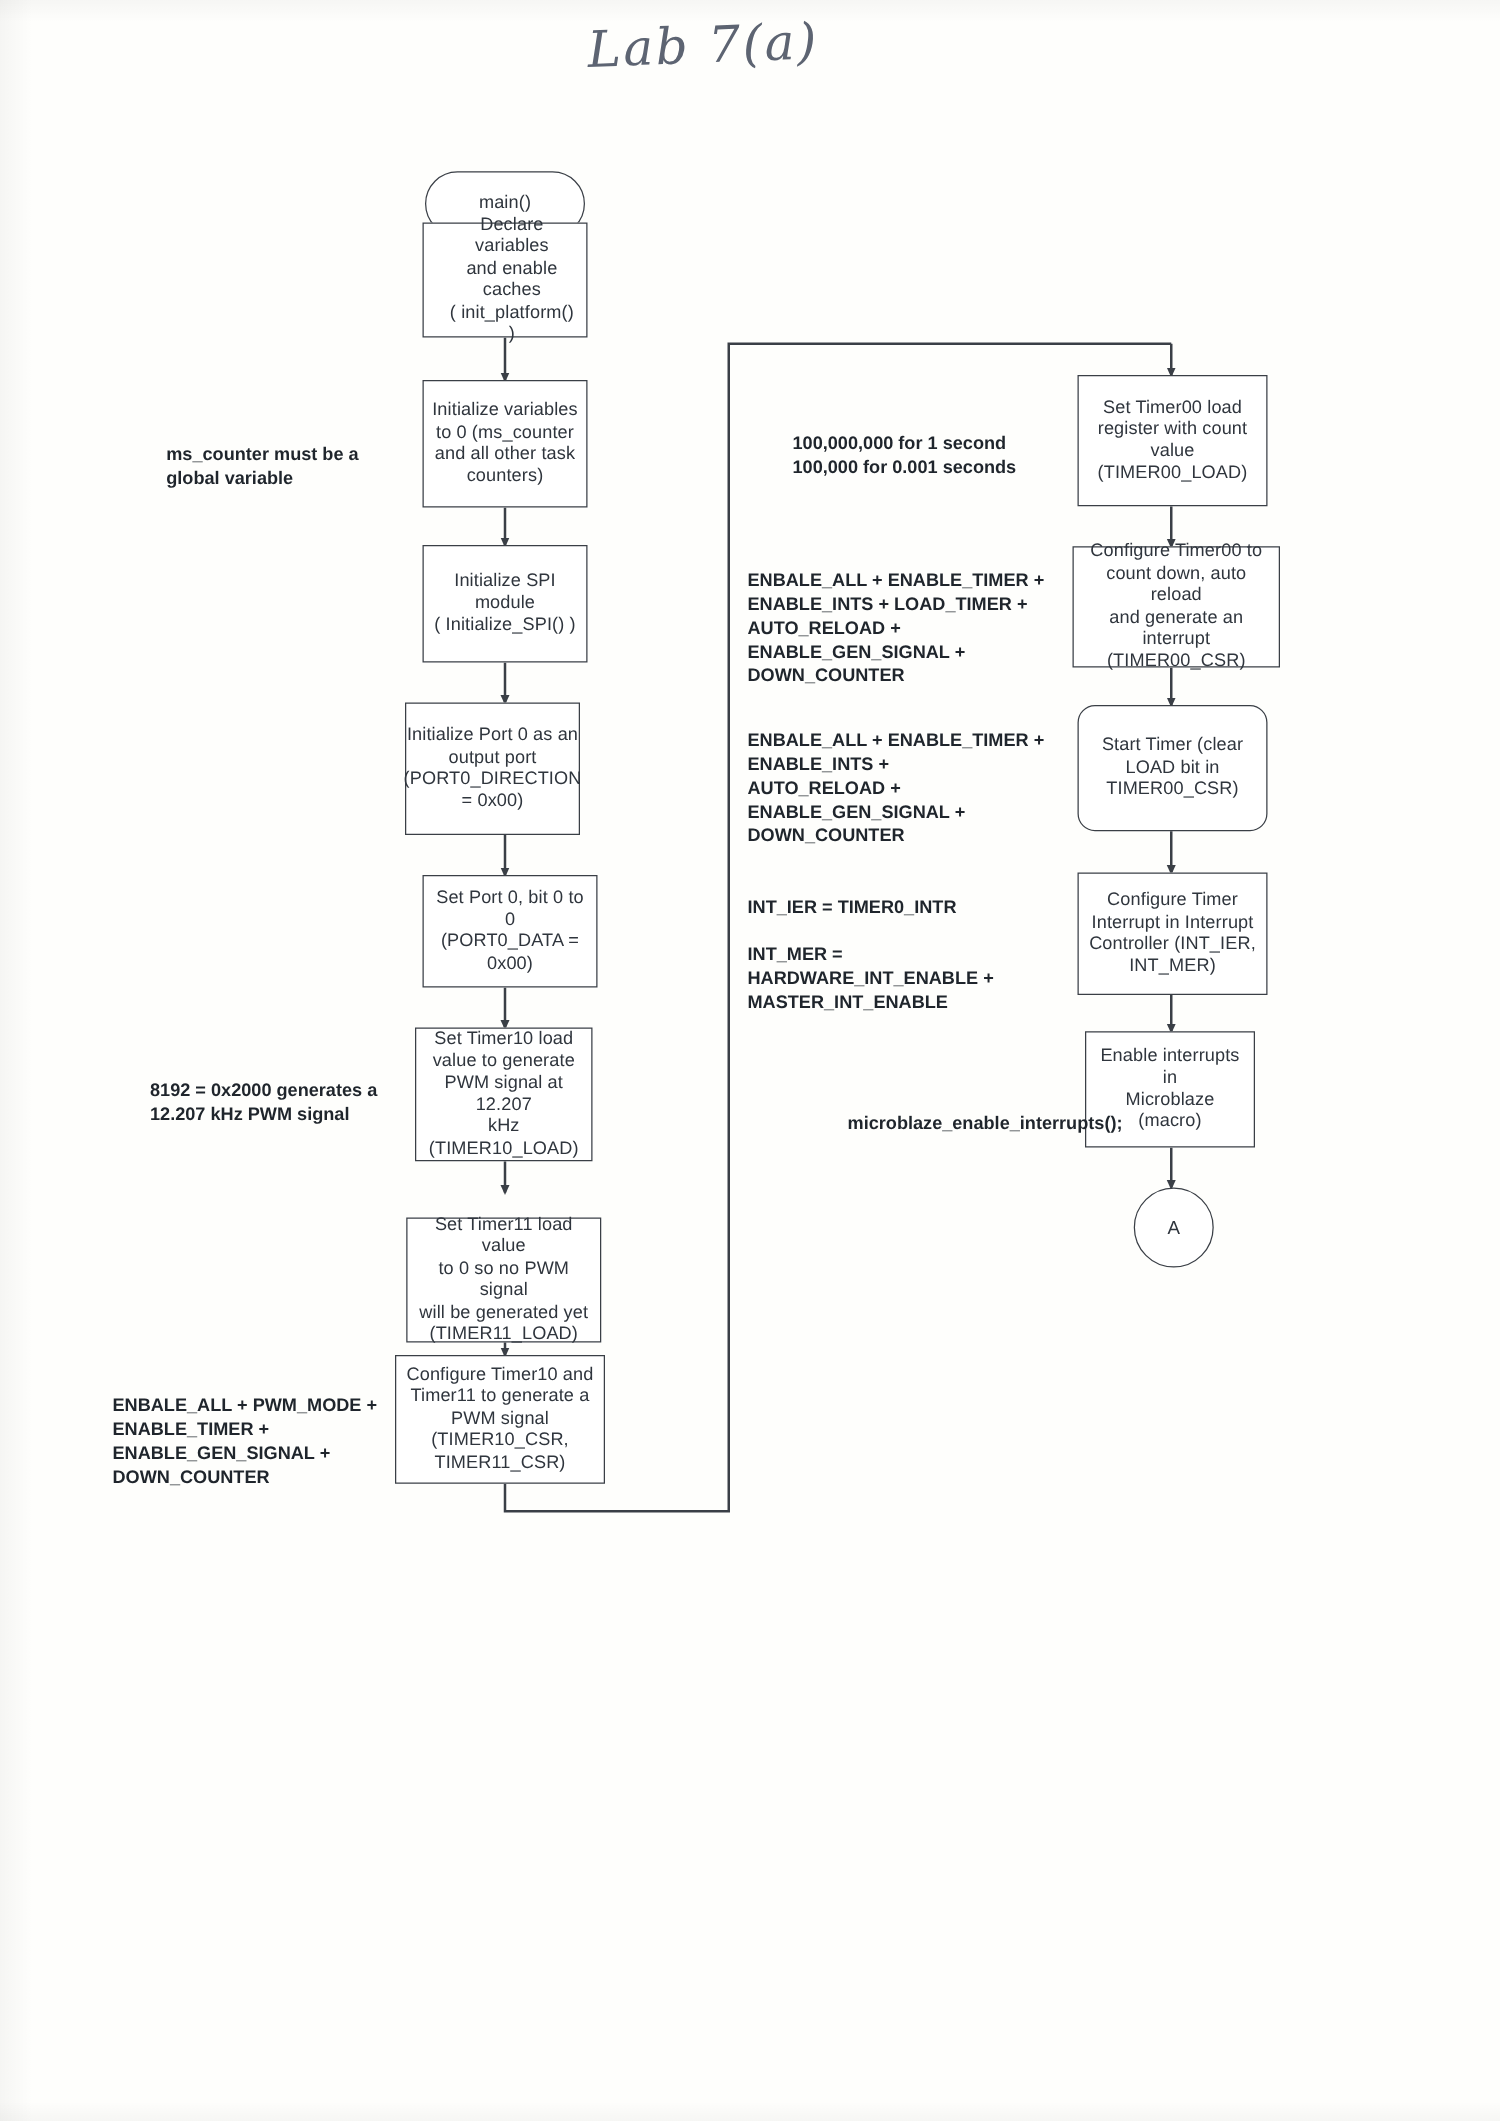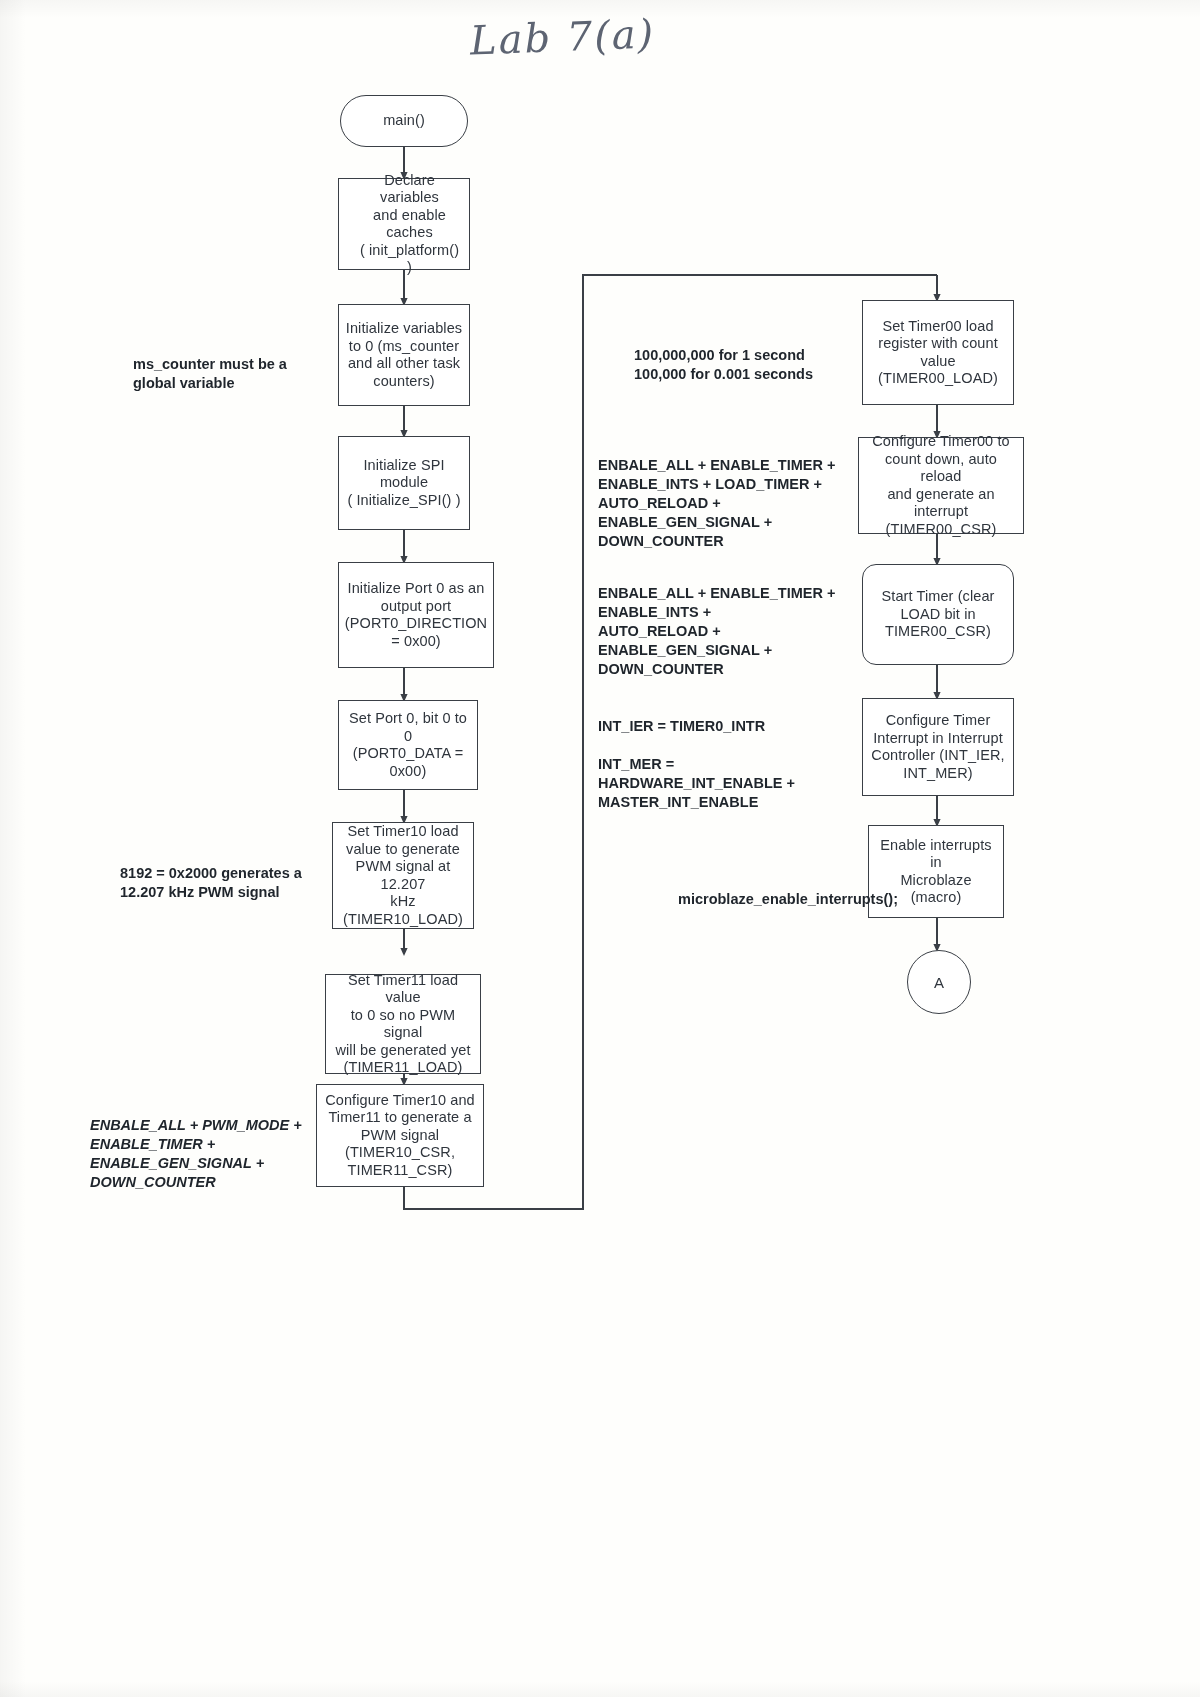--- a/index.html
+++ b/index.html
@@ -54,20 +54,21 @@
     display: flex;
     align-items: center;
     justify-content: center;
     padding: 4px 6px;
     letter-spacing: 0.1px;
   }
   .node .txt { display: block; white-space: pre-line; }
 
   .terminator {
     border-radius: 60px;
+    margin-top: 42px;
   }
 
   .connector-circle {
     position: absolute;
     border: 1.6px solid #3a3f46;
     border-radius: 50%;
     background: #fff;
     display: flex;
     align-items: center;
     justify-content: center;
@@ -148,21 +149,21 @@
 and all other task
 counters)</span>
 </div>
 
 <div class="node" style="left:338px; top:436px; width:132px; height:94px;">
   <span class="txt">Initialize SPI
 module
 ( Initialize_SPI() )</span>
 </div>
 
-<div class="node" style="left:338px; top:562px; width:156px; height:106px;">
+<div class="node" style="left:324px; top:562px; width:140px; height:106px;">
   <span class="txt">Initialize Port 0 as an
 output port
 (PORT0_DIRECTION
 = 0x00)</span>
 </div>
 
 <div class="node" style="left:338px; top:700px; width:140px; height:90px;">
   <span class="txt">Set Port 0, bit 0 to 0
 (PORT0_DATA =
 0x00)</span>
@@ -230,21 +231,21 @@
 <div class="annot" style="left:133px; top:336px; width:250px;">
   <span>ms_counter must be a
 global variable</span>
 </div>
 
 <div class="annot" style="left:120px; top:845px; width:260px;">
   <span>8192 = 0x2000 generates a
 12.207 kHz PWM signal</span>
 </div>
 
-<div class="annot" style="left:90px; top:1097px; width:270px;font-style:italic;">
+<div class="annot" style="left:90px; top:1097px; width:270px;">
   <span>ENBALE_ALL + PWM_MODE +
 ENABLE_TIMER +
 ENABLE_GEN_SIGNAL +
 DOWN_COUNTER</span>
 </div>
 
 <div class="annot" style="left:598px; top:327px; width:300px;margin-left:36px;">
   <span>100,000,000 for 1 second
     100,000 for 0.001 seconds</span>
 </div>

